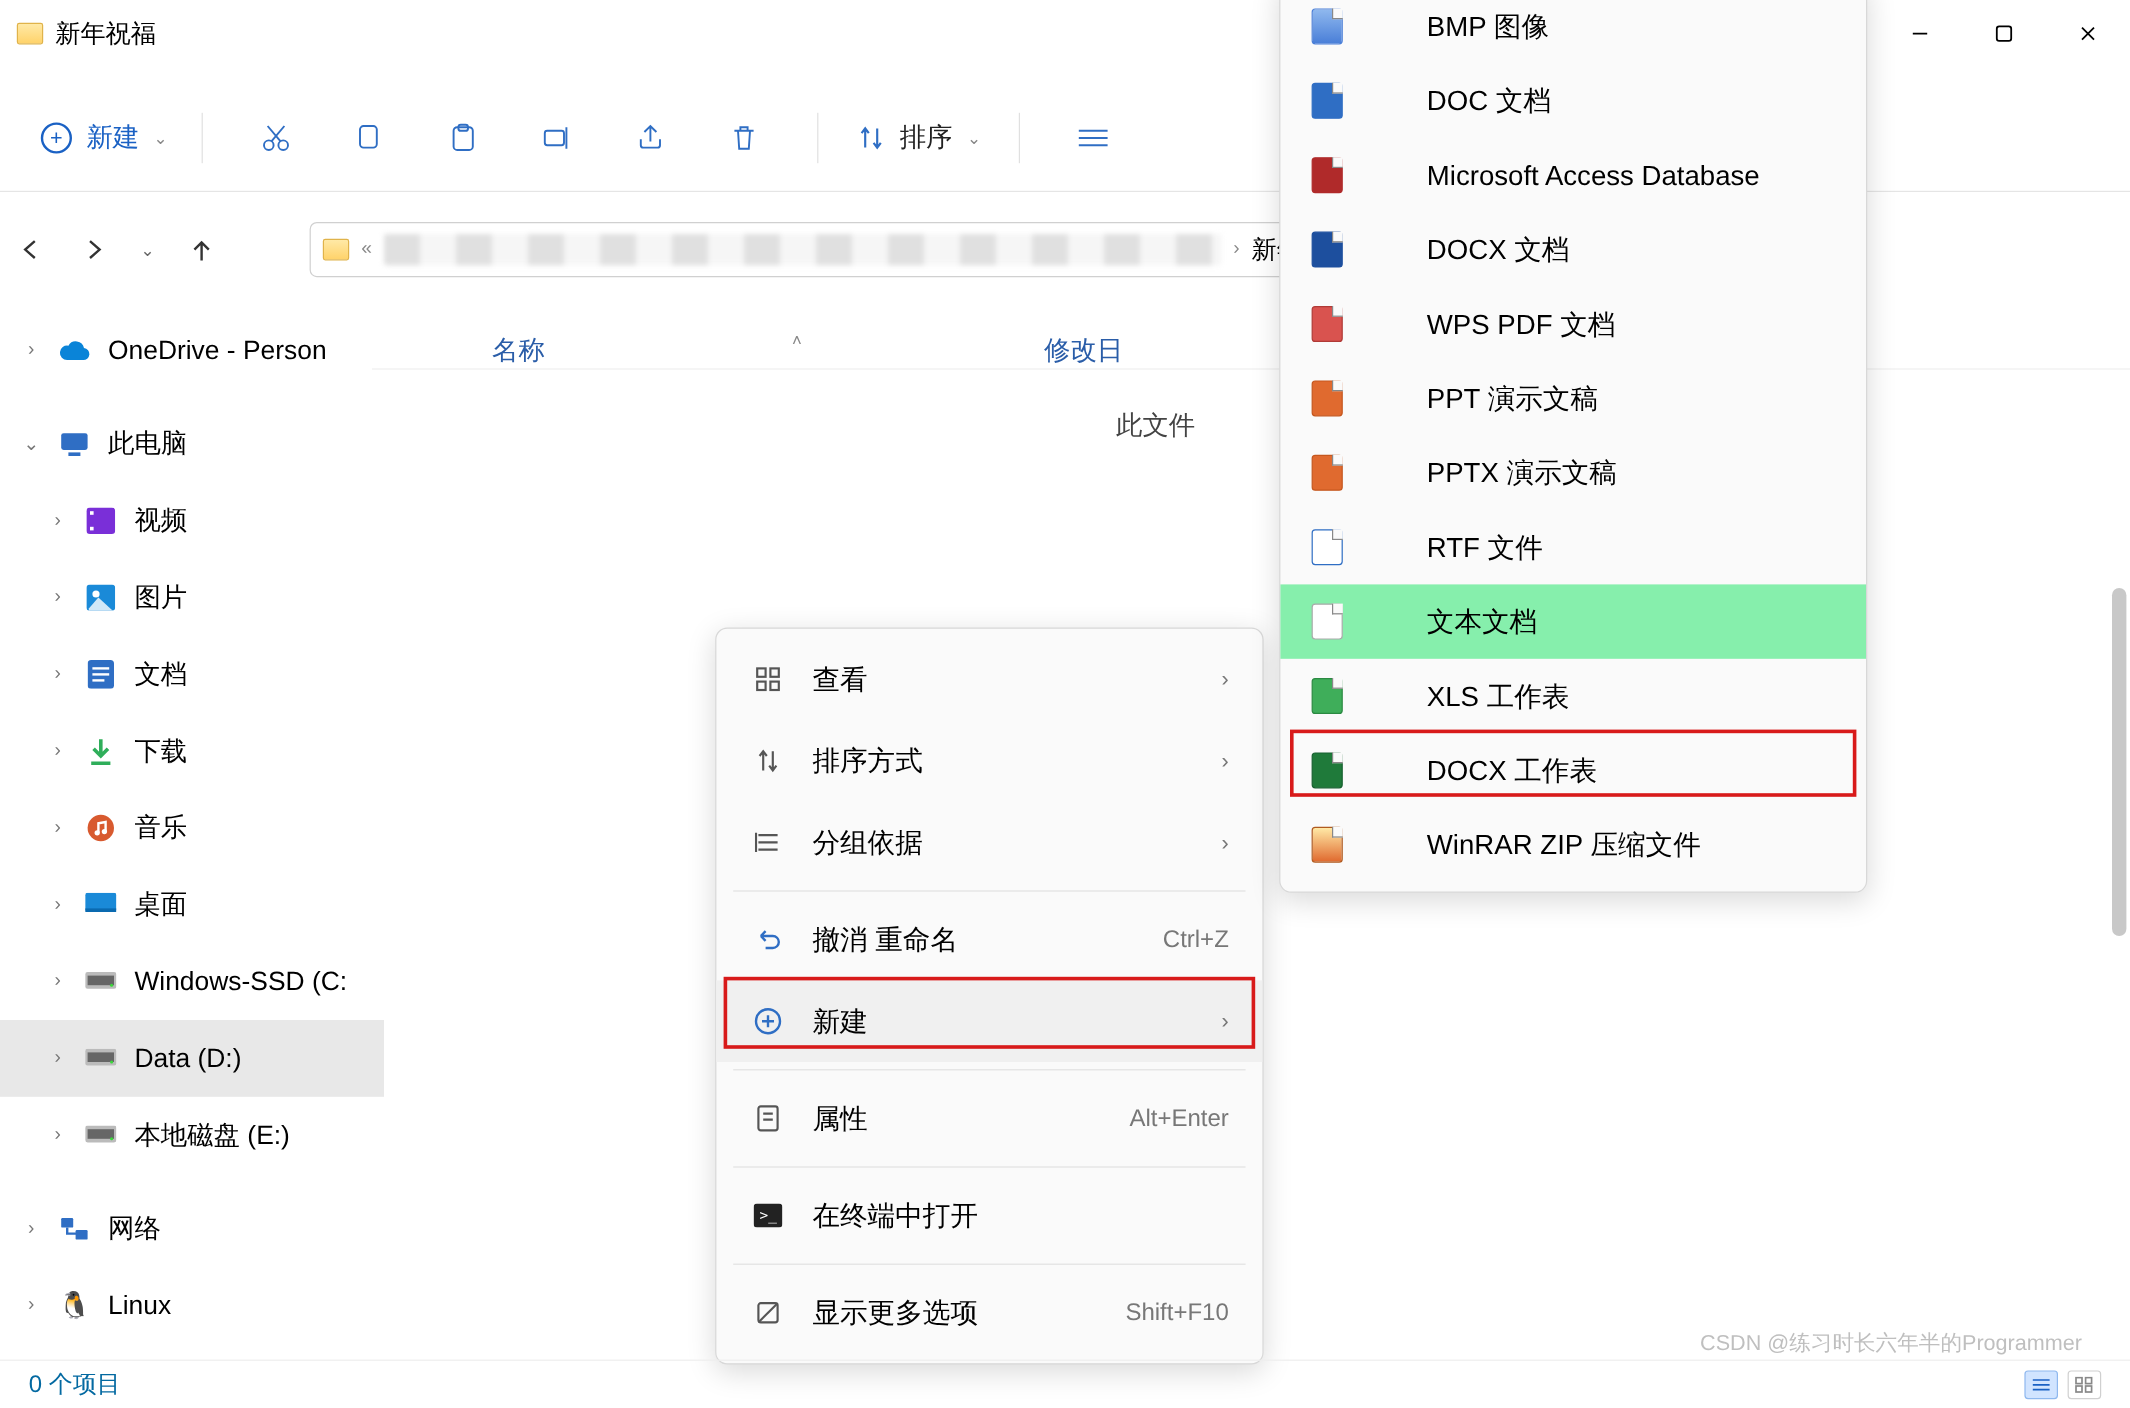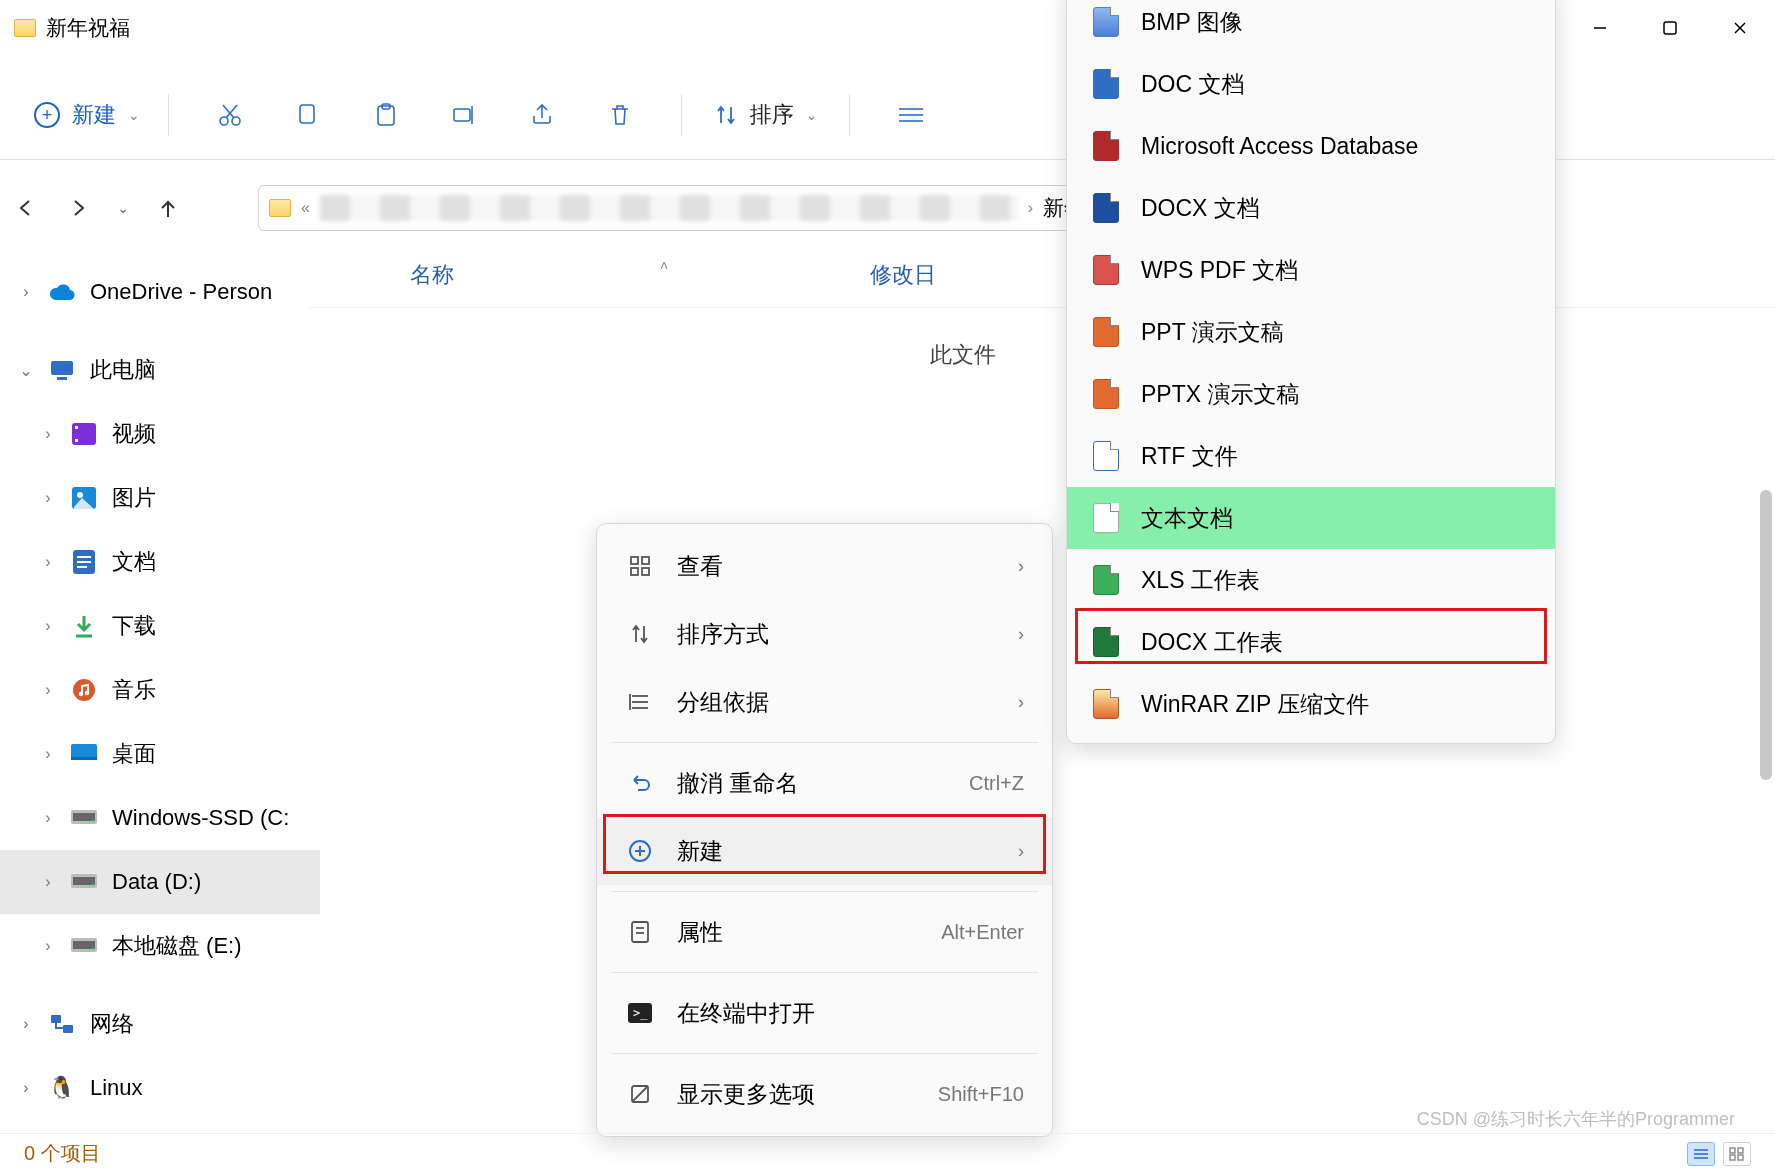--- a/index.html
+++ b/index.html
@@ -121,21 +121,21 @@
     border: 1px solid #d0d0d0; border-radius: 6px;
     display: flex; align-items: center;
     padding: 0 12px;
     color: #9a9a9a;
     font-size: 20px;
   }
 
   
   .colheaders {
     position: absolute; left: 310px; top: 260px; right: 0; height: 48px;
-    display: flex; align-items: flex-start;
+    display: flex; align-items: flex-end;
     border-bottom: 1px solid #eee;
     color: #2a5da8;
     font-size: 22px;
   }
   .colheaders .ch1 { width: 560px; padding-left: 100px; position: relative;}
   .colheaders .caret-up {
     position:absolute; left: 350px; top: -2px; font-size: 14px; color:#888;
   }
   .colheaders .ch2 { width: 320px; }
   .colheaders .ch4 { width: 150px; padding-left: 40px;}
@@ -179,21 +179,21 @@
     position:absolute; left:3px; right:3px; top:250px; height:290px;
     background:#c8c8c8; border-radius:6px;
   }
 
   
   .status {
     position: absolute; left: 0; right: 0; bottom: 0; height: 40px;
     display: flex; align-items: center;
     padding: 0 24px;
     font-size: 20px;
-    color: #a16207;
+    color: #0369a1;
     border-top: 1px solid #eee;
   }
   .status .viewbtns { margin-left: auto; display:flex; gap:8px; }
   .status .vb {
     width:28px; height:24px; border:1px solid #d0d0d0; border-radius:3px;
     display:flex; align-items:center; justify-content:center;
   }
   .status .vb.active { background:#d1e4ff; border-color:#8fb8ee; }
   .watermark {
     position:absolute; right:40px; bottom:42px;
@@ -277,21 +277,21 @@
   .ctx2 .row .ficon.pdf   { color:#fff; background:#d9534f; border-color:#b03a36;}
   .ctx2 .row .ficon.ppt   { color:#fff; background:#e06a2f; border-color:#c5571e;}
   .ctx2 .row .ficon.pptx  { color:#fff; background:#e06a2f; border-color:#c5571e;}
   .ctx2 .row .ficon.pub   { color:#fff; background:#1f7a5a; border-color:#1f7a5a;}
   .ctx2 .row .ficon.rar   { background:linear-gradient(#ffe9a6,#e06a2f); border-color:#b05a1e;}
   .ctx2 .row .ficon.rtf   { color:#2f6ec4; border-color:#2f6ec4;}
   .ctx2 .row .ficon.txt   { color:#888; border-color:#aaa;}
   .ctx2 .row .ficon.xls   { color:#fff; background:#3fae5a; border-color:#2b8a42;}
   .ctx2 .row .ficon.xlsx  { color:#fff; background:#1f7a3a; border-color:#176130;}
   .ctx2 .row .ficon.zip   { background:linear-gradient(#ffe9a6,#e06a2f); border-color:#b05a1e;}
-  .ctx2 .lbl { flex: 1; }
+  .ctx2 .lbl { flex: 1; margin-left: 48px; }
   .ctx2 .redbox {
     position: absolute;
     border: 3px solid #d81a1a;
     pointer-events: none;
     z-index: 2;
   }
 
   svg { display:block; }
 </style>
 </head>

